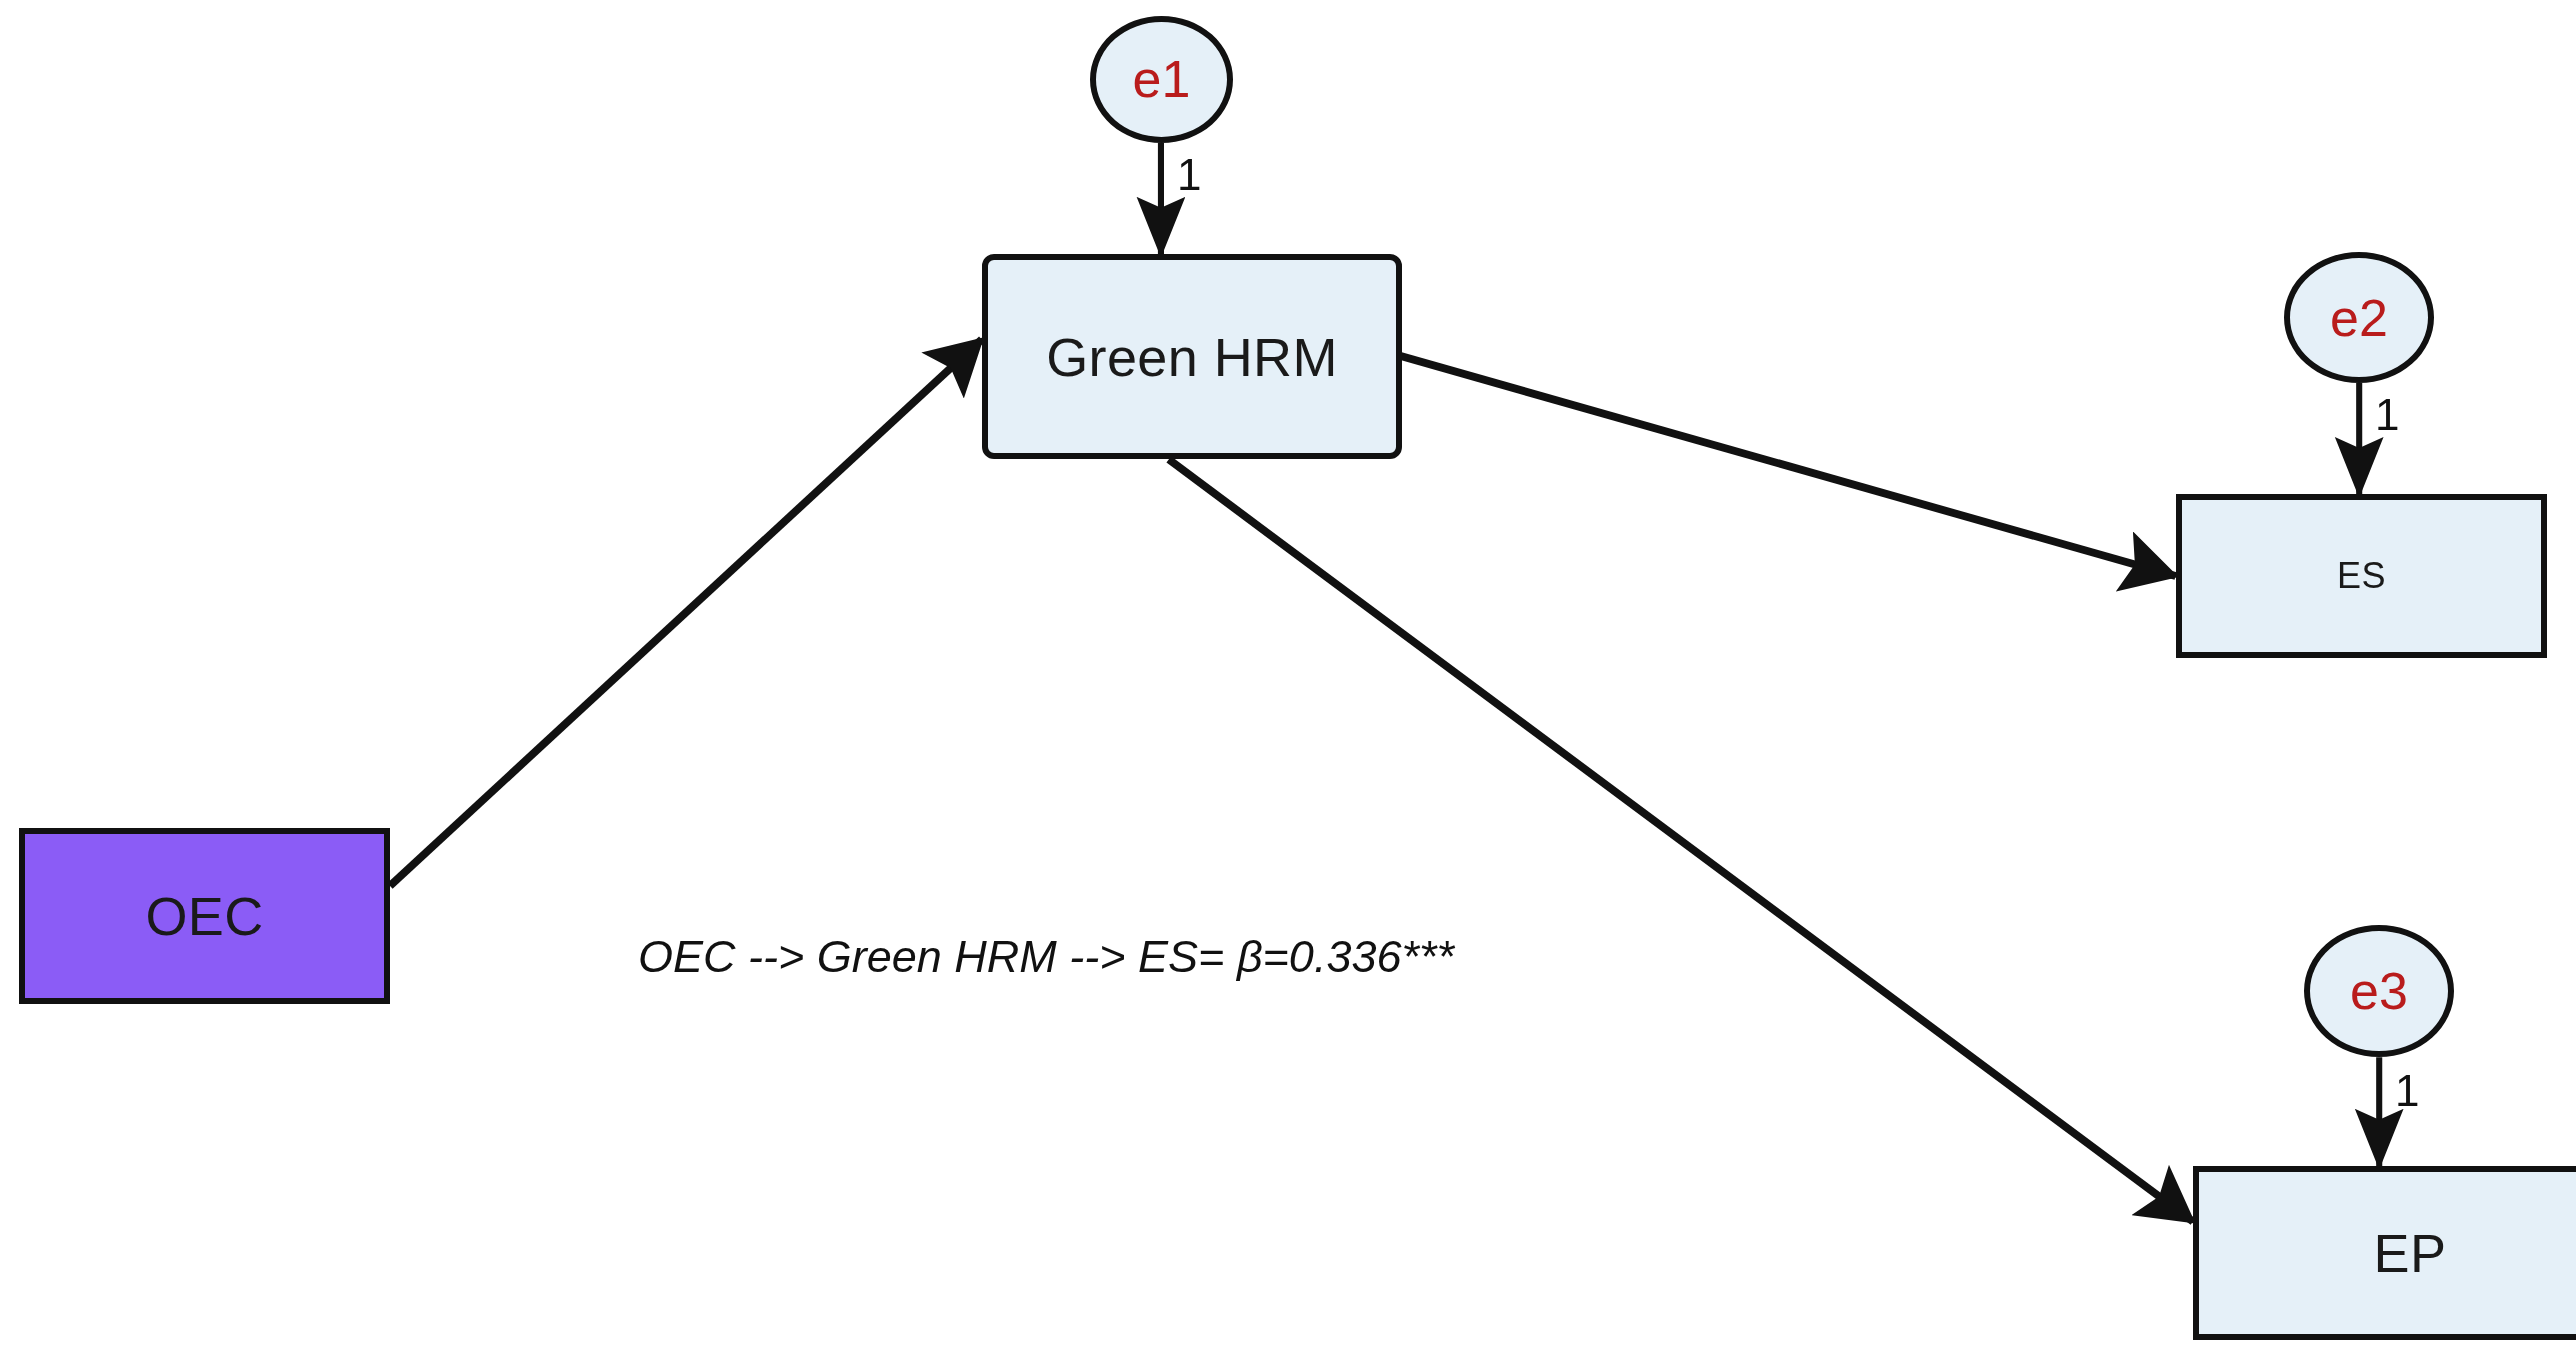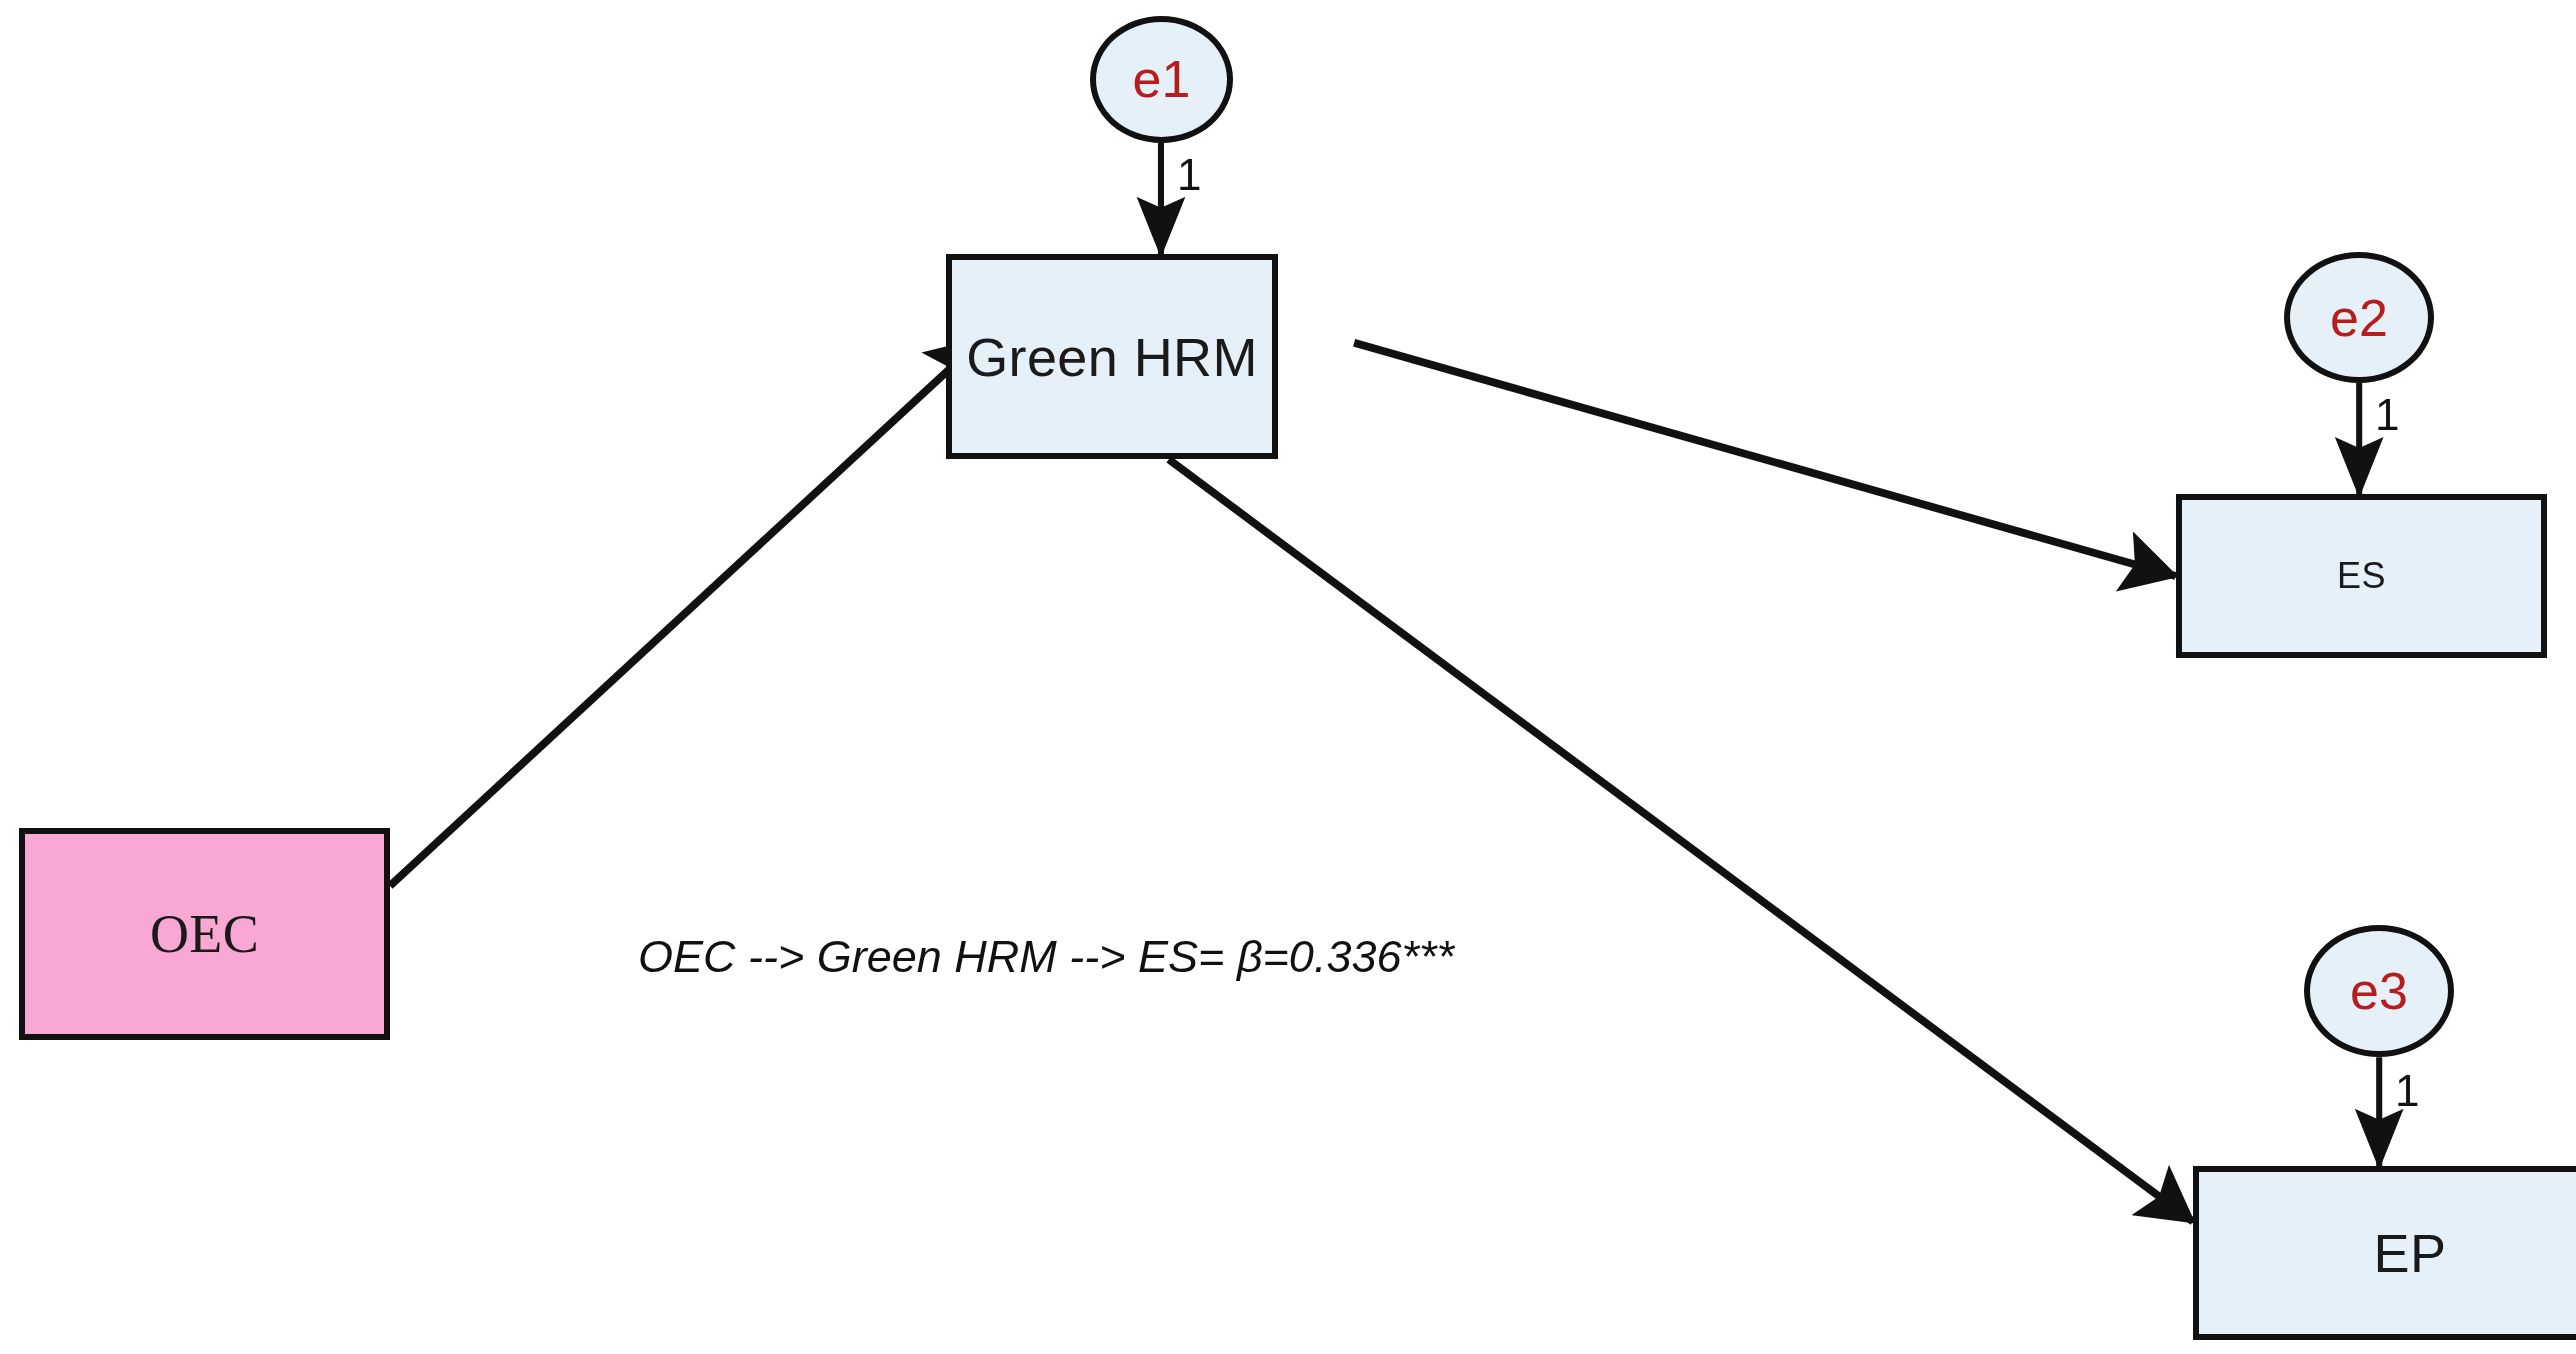--- a/index.html
+++ b/index.html
@@ -92,25 +92,25 @@
   </div>
 
   <div class="node-ellipse" style="left: 2284px; top: 252px; width: 150px; height: 131px; font-size: 52px; background: rgb(229, 240, 248); border-color: rgb(17, 17, 17);">
     <span>e2</span>
   </div>
 
   <div class="node-ellipse" style="left: 2304px; top: 925px; width: 150px; height: 132px; font-size: 52px; background: rgb(229, 240, 248); border-color: rgb(17, 17, 17);">
     <span>e3</span>
   </div>
 
-  <div class="node-box" style="left: 946px; top: 254px; width: 332px; height: 205px; font-size: 54px; background: rgb(229, 240, 248); border-color: rgb(17, 17, 17);">
+  <div class="node-box" style="left: 982px; top: 254px; width: 420px; height: 205px; font-size: 54px; background: rgb(229, 240, 248); border-color: rgb(17, 17, 17); border-radius: 12px;">
     <span>Green HRM</span>
   </div>
 
-  <div class="node-box" style="left: 19px; top: 828px; width: 371px; height: 212px; font-size: 54px; background: #f9a8d4; border-color: rgb(17, 17, 17); font-family: Liberation Serif, serif;">
+  <div class="node-box" style="left: 19px; top: 828px; width: 371px; height: 176px; font-size: 54px; background: #8b5cf6; border-color: rgb(17, 17, 17);">
     <span>OEC</span>
   </div>
 
   <div class="node-box" style="left: 2176px; top: 494px; width: 371px; height: 164px; font-size: 36px; background: rgb(229, 240, 248); border-color: rgb(17, 17, 17);">
     <span>ES</span>
   </div>
 
   <div class="node-box" style="left: 2193px; top: 1166px; width: 434px; height: 174px; font-size: 54px; background: rgb(229, 240, 248); border-color: rgb(17, 17, 17);">
     <span>EP</span>
   </div>

